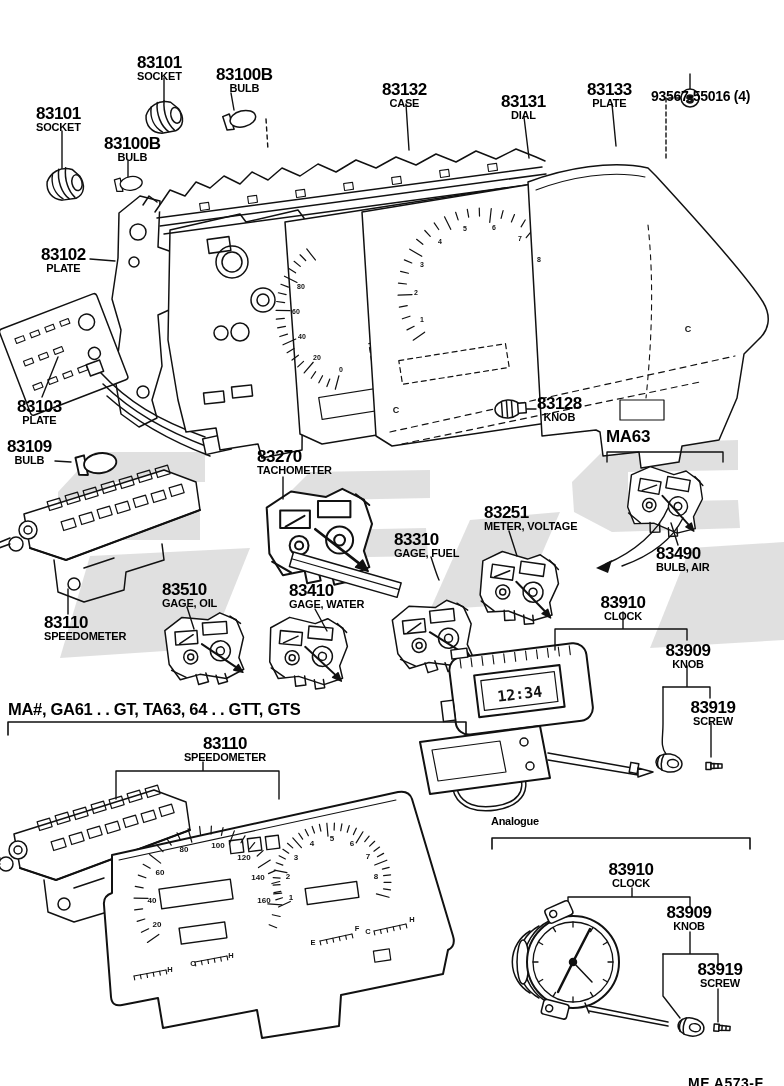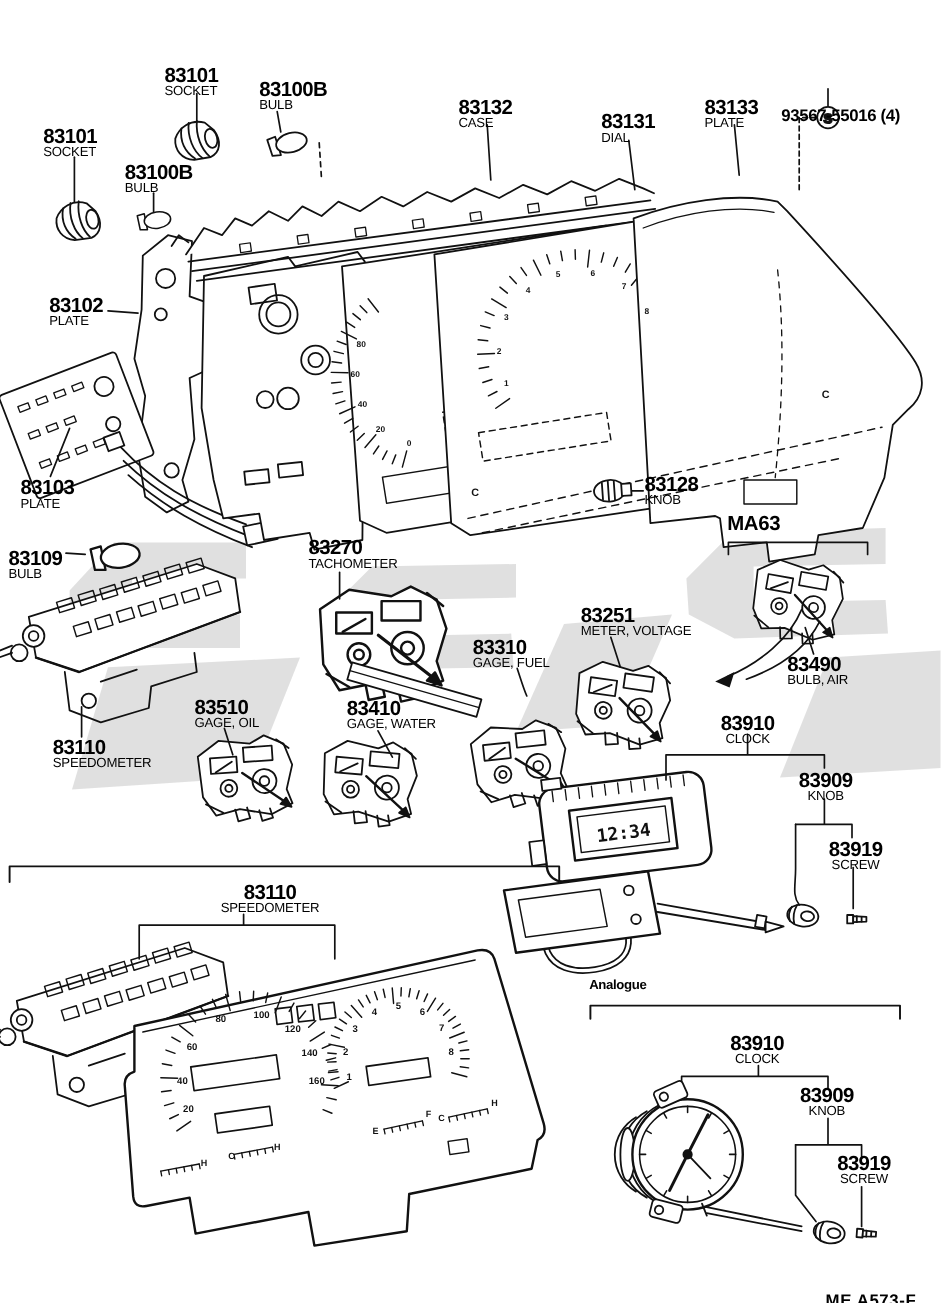--- a/index.html
+++ b/index.html
@@ -1,21 +1,21 @@
 <!DOCTYPE html>
 <html><head>
 <meta charset="utf-8">
 <style>
   html,body{margin:0;padding:0;background:#fff;}
   .page{position:relative;width:784px;height:1086px;background:#fff;overflow:hidden;
         font-family:"Liberation Sans",sans-serif;color:#000;}
   .page svg{position:absolute;left:0;top:0;}
   .lbl{position:absolute;line-height:1.02;white-space:nowrap;z-index:5;}
   .pn{display:block;font-size:17px;font-weight:700;letter-spacing:-0.5px;}
-  .pc{display:block;font-size:11px;font-weight:400;letter-spacing:-0.2px;}
+  .pc{display:block;font-size:11px;font-weight:700;letter-spacing:-0.2px;text-align:center;}
   .single{font-size:16px;font-weight:700;letter-spacing:-0.3px;}
   .fs14{font-size:14px;margin-top:32px;}
   .fs15{font-size:11px;}
   .center{text-align:center;}
   svg text{font-family:"Liberation Sans",sans-serif;fill:#111;font-weight:700;}
   svg .mono{font-family:"DejaVu Sans Mono",monospace;}
 </style>
 </head>
 <body>
 
@@ -563,21 +563,21 @@
     </div>
 <div class="lbl single fs14" style="left:651px;top:57px"><span>93567-55016 (4)</span></div>
 <div class="lbl" style="left:41px;top:246px">
       <span class="pn">83102</span>
       <span class="pc">PLATE</span>
     </div>
 <div class="lbl" style="left:17px;top:398px">
       <span class="pn">83103</span>
       <span class="pc">PLATE</span>
     </div>
-<div class="lbl" style="left:7px;top:457px">
+<div class="lbl" style="left:7px;top:438px">
       <span class="pn">83109</span>
       <span class="pc">BULB</span>
     </div>
 <div class="lbl" style="left:537px;top:395px">
       <span class="pn">83128</span>
       <span class="pc">KNOB</span>
     </div>
 <div class="lbl" style="left:257px;top:448px">
       <span class="pn">83270</span>
       <span class="pc">TACHOMETER</span>
@@ -612,20 +612,21 @@
       <span class="pc">CLOCK</span>
     </div>
 <div class="lbl center" style="left:661px;top:642px;width:54px">
       <span class="pn">83909</span>
       <span class="pc">KNOB</span>
     </div>
 <div class="lbl center" style="left:686px;top:699px;width:54px">
       <span class="pn">83919</span>
       <span class="pc">SCREW</span>
     </div>
+<div class="lbl single" style="left:8px;top:701px;font-size:16.5px"><span>MA#, GA61 . . GT, TA63, 64 . . GTT, GTS</span></div>
 <div class="lbl center" style="left:172px;top:735px;width:106px">
       <span class="pn">83110</span>
       <span class="pc">SPEEDOMETER</span>
     </div>
 <div class="lbl single fs15" style="left:491px;top:816px"><span>Analogue</span></div>
 <div class="lbl center" style="left:604px;top:861px;width:54px">
       <span class="pn">83910</span>
       <span class="pc">CLOCK</span>
     </div>
 <div class="lbl center" style="left:662px;top:904px;width:54px">

